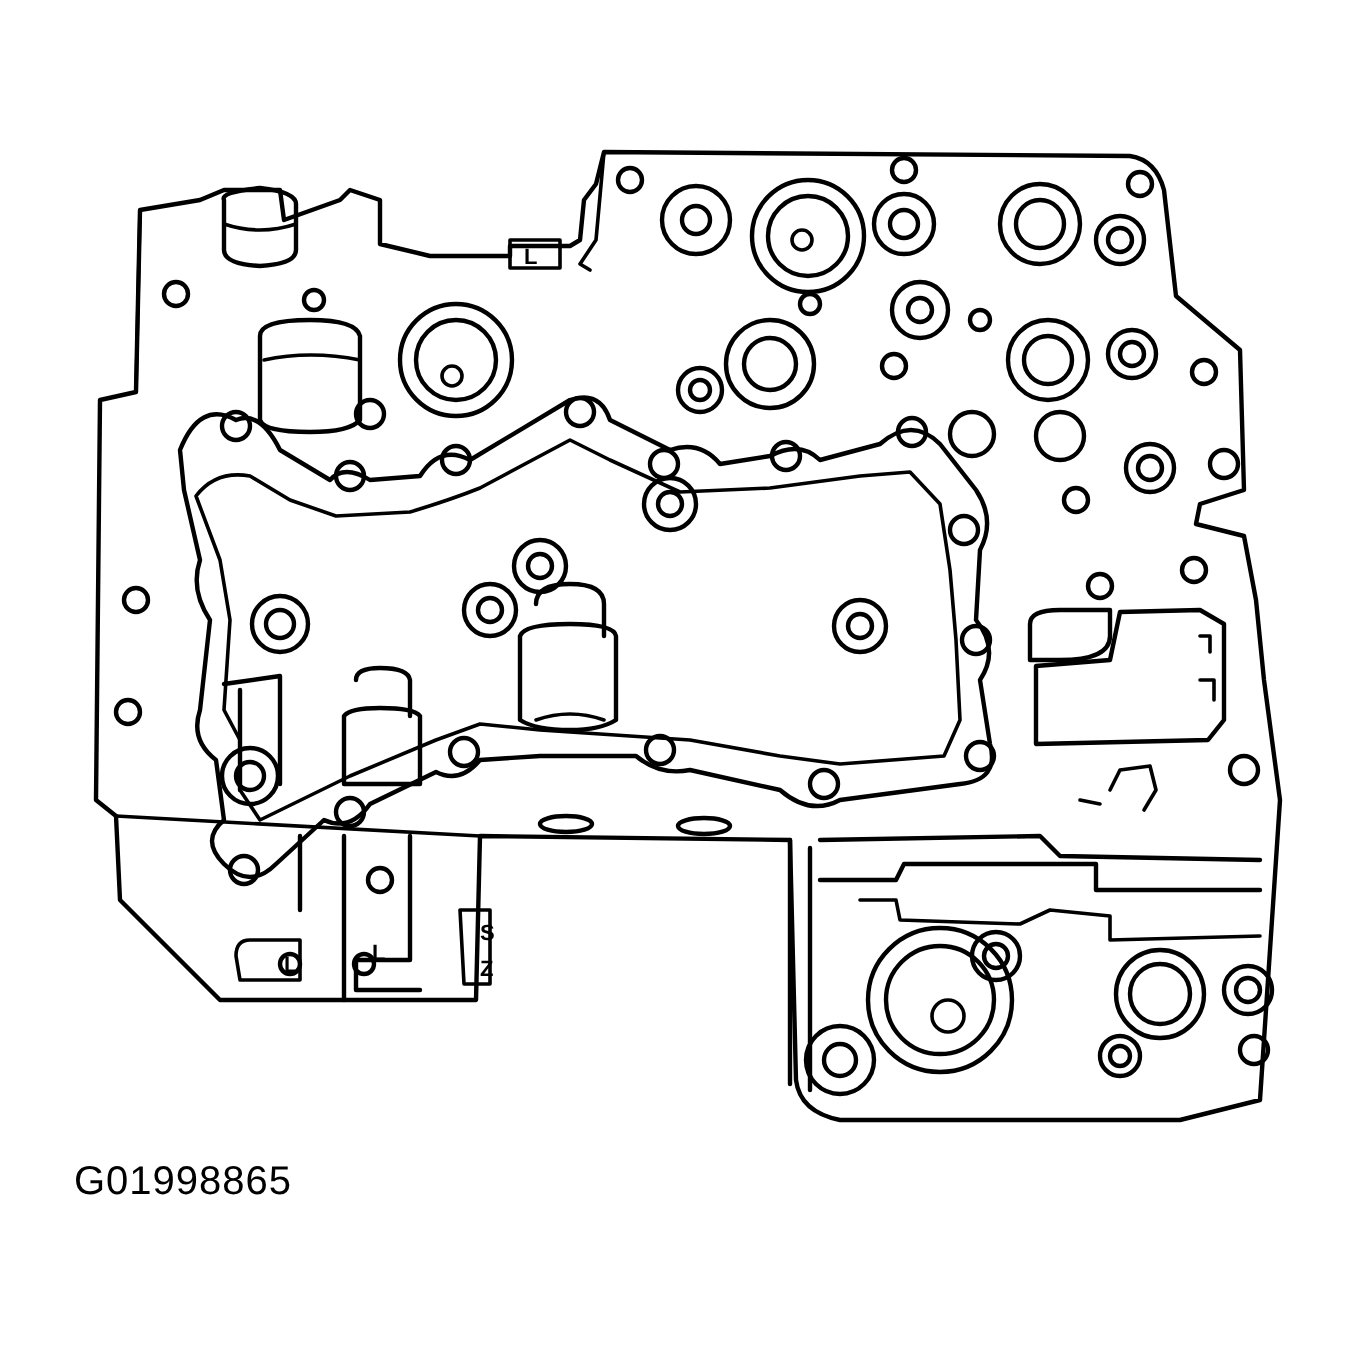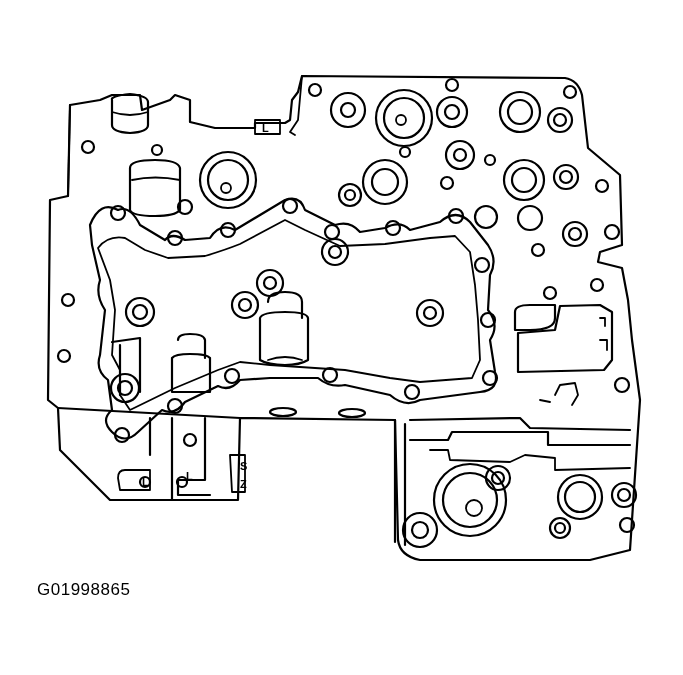--- a/index.html
+++ b/index.html
@@ -1,21 +1,21 @@
 <!DOCTYPE html>
 <html><head>
 <meta charset="utf-8">
 <style>
   html, body { margin: 0; padding: 0; background: #ffffff; }
   body { width: 683px; height: 675px; position: relative; overflow: hidden; font-family: "Liberation Sans", sans-serif; }
   #diagram { position: absolute; left: 0; top: 0; width: 683px; height: 675px; }
   #diagram * { fill: none; stroke: #000; stroke-width: 2.2; stroke-linejoin: round; stroke-linecap: round; }
   #diagram .thin { stroke-width: 1.8; }
   #diagram .label-text { fill: #000; stroke: none; font-family: "Liberation Sans", sans-serif; font-size: 11px; font-weight: bold; }
-  .figure-id { position: absolute; left: 37px; top: 580px; font-size: 17px; color: #000; letter-spacing: 0.5px; }
+  .figure-id { position: absolute; left: 37px; top: 580px; font-size: 20px; color: #000; letter-spacing: 0.5px; }
 </style>
 </head>
 <body>
 
 <svg id="diagram" viewBox="0 0 683 675" xmlns="http://www.w3.org/2000/svg">
 
   <g>
     <path d="M70 105 L100 100 L112 95 L140 95 L142 110 L170 100 L175 95 L190 100 L190 122 L215 128 L255 128 L255 123 L285 123 L290 120 L292 100 L298 92 L302 76 L565 78 Q578 80 582 95 L588 148 L620 175 L622 245 L600 252 L598 262 L622 268 L628 300 L632 340 L640 400 L630 550 L590 560 L420 560 Q400 556 398 540 L395 420 L240 418 L238 500 L110 500 L60 450 L58 408 L48 400 L50 200 L68 196 Z"></path>
     <path class="thin" d="M68 196 L70 105"></path>
     <path class="thin" d="M58 408 L240 418"></path>

